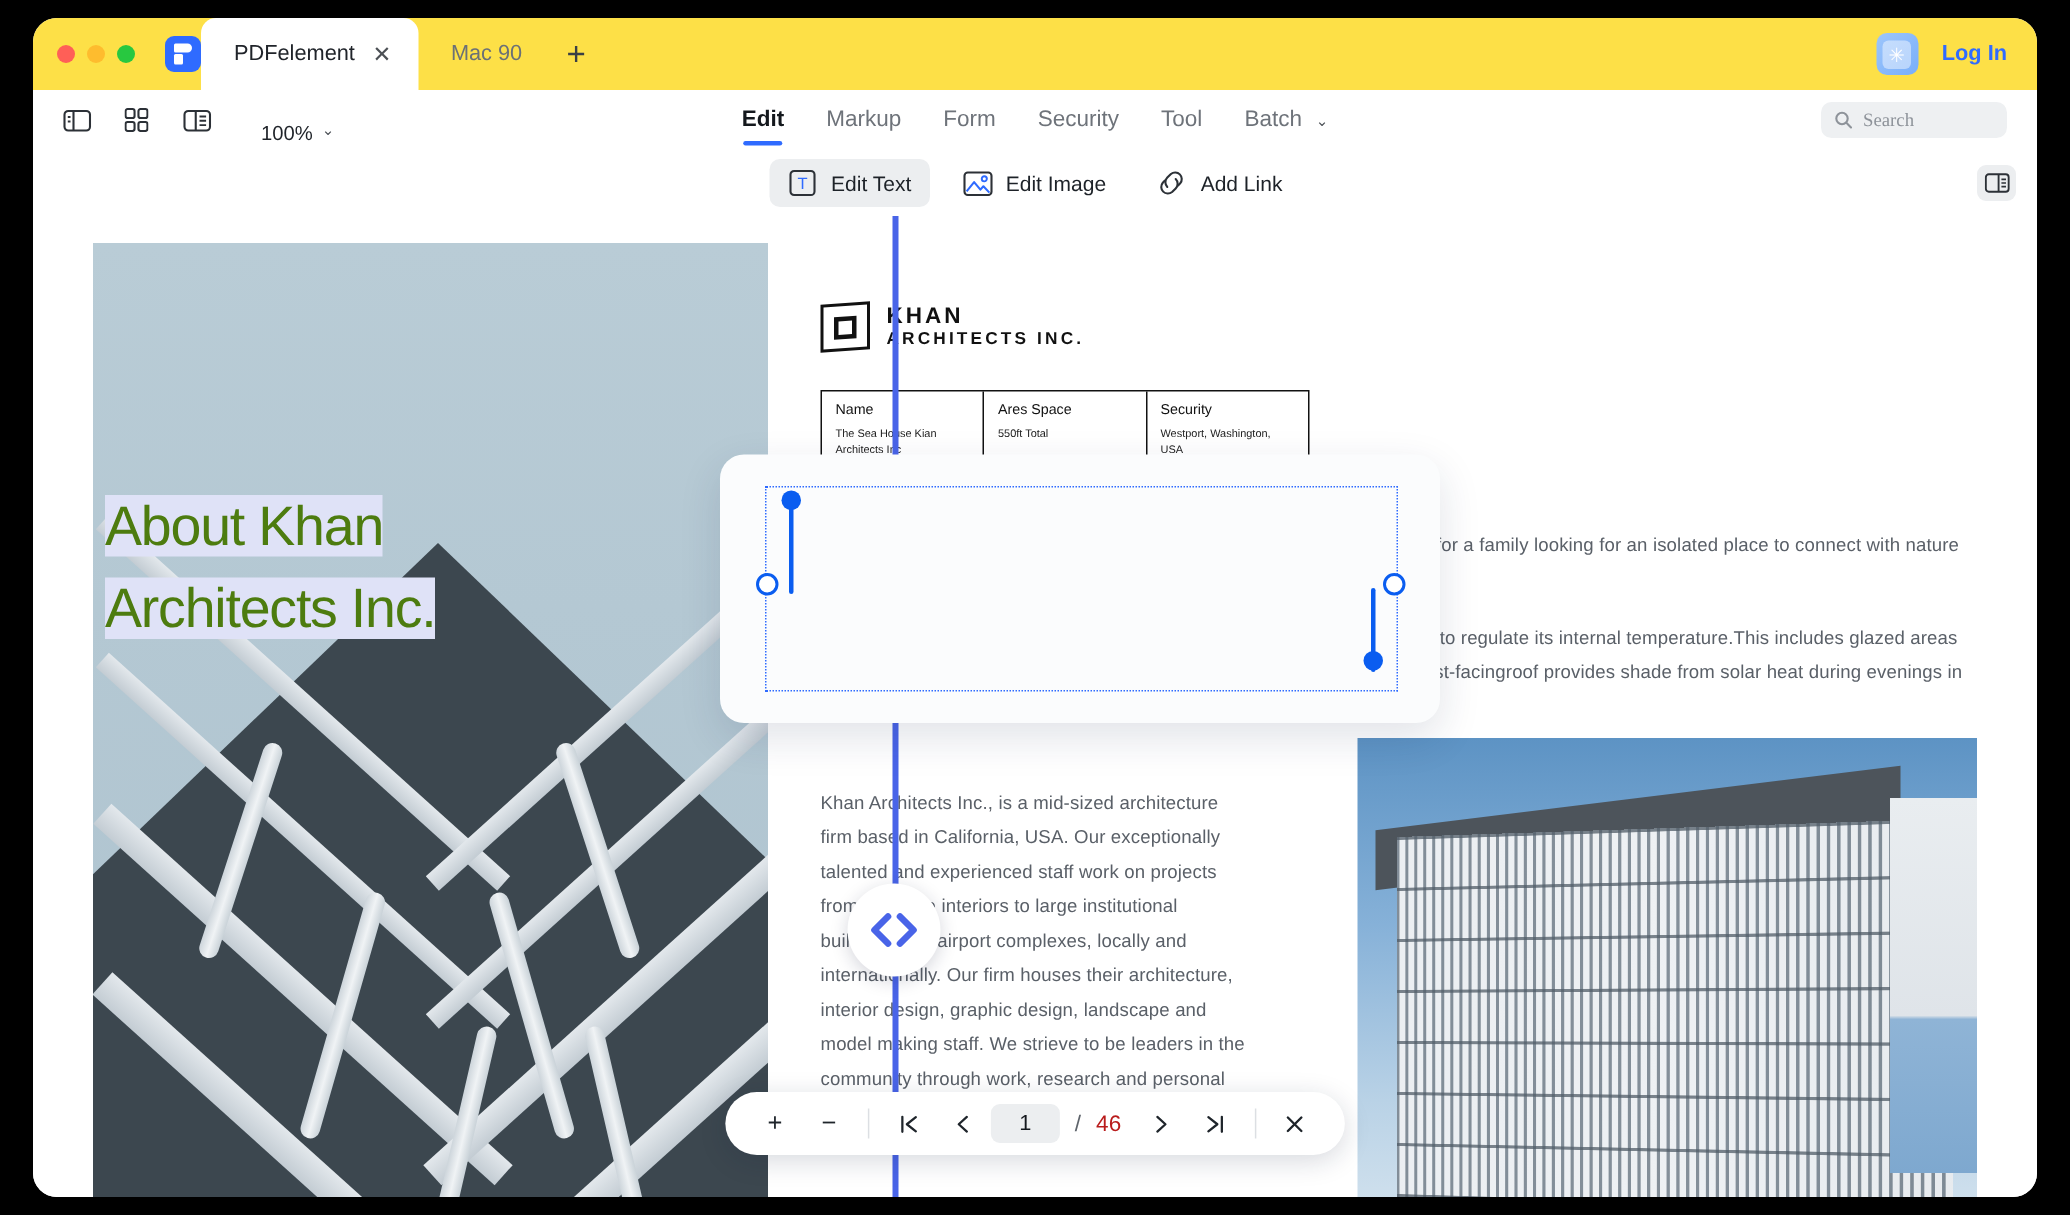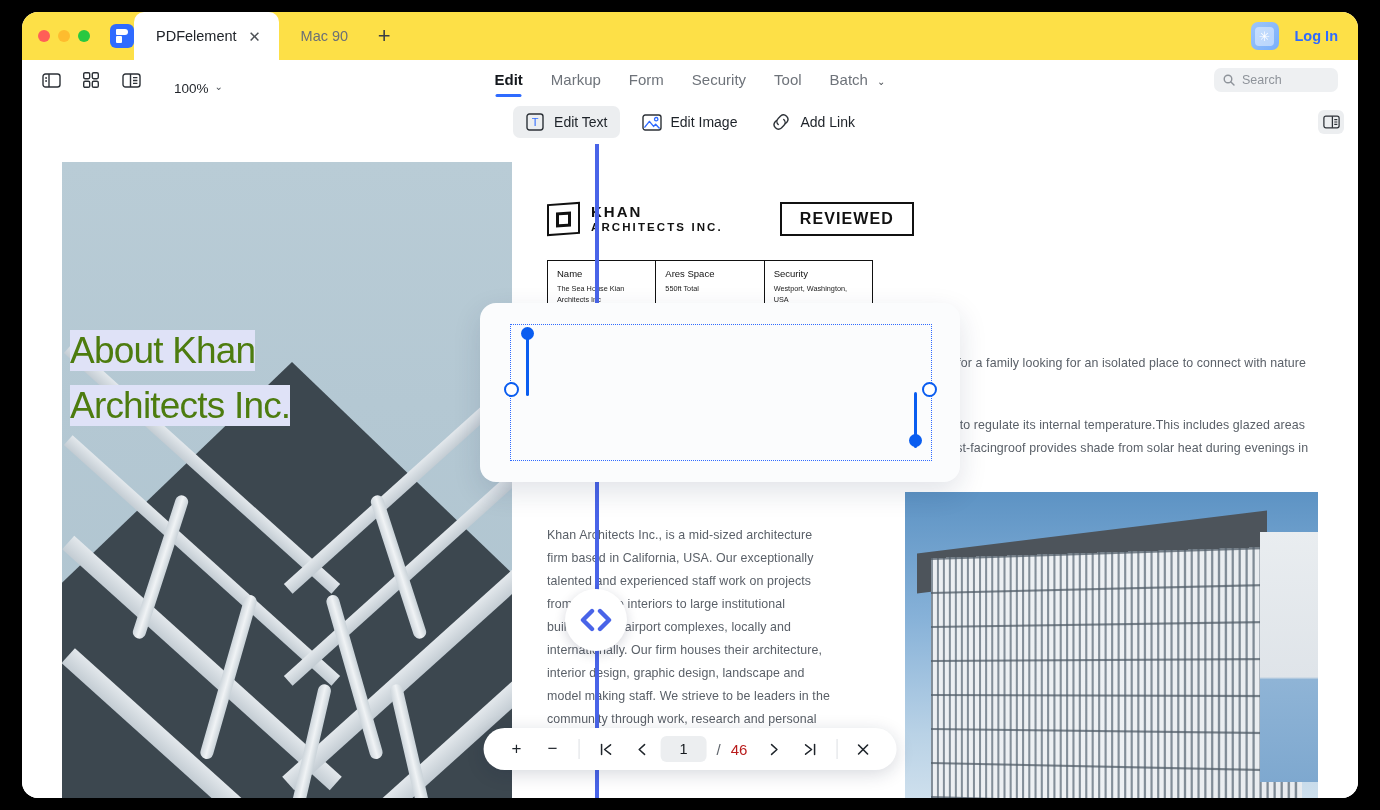--- a/index.html
+++ b/index.html
@@ -151,21 +151,21 @@
     padding-bottom: 2px;
   }
   .menu.active { color: #14181d; font-weight: 700; }
   .menu.active::after {
     content: "";
     position: absolute; left: 1px; right: 1px; bottom: -7px;
     height: 3px; border-radius: 2px; background: #2f6bff;
   }
   .menu .caret { margin-left: 5px; }
 
-  .t1-right { margin-left: auto; display: flex; align-items: center; }
+  .t1-right { margin-left: auto; display: flex; align-items: center; font-family: Liberation Serif, serif; }
   .searchbox {
     width: 124px; height: 24px;
     background: #eef0f2;
     border-radius: 7px;
     display: flex; align-items: center; gap: 7px;
     padding: 0 9px;
     font-size: 12.5px; color: #8e939a;
   }
 
   
@@ -574,21 +574,20 @@
           <div class="brandrow">
             <div class="khan-logo">
               <div class="khan-mark">
                   <i></i>
                 </div>
               <div class="khan-txt">
                 <div class="l1">KHAN</div>
                 <div class="l2">ARCHITECTS INC.</div>
               </div>
             </div>
-            <div class="reviewed">REVIEWED</div>
           </div>
 
           <div class="spectable">
             <div class="spec-cell">
               <div class="spec-h">Name</div>
               <div class="spec-v">The Sea House Kian Architects Inc</div>
             </div>
             <div class="spec-cell">
               <div class="spec-h">Ares Space</div>
               <div class="spec-v">550ft Total</div>

